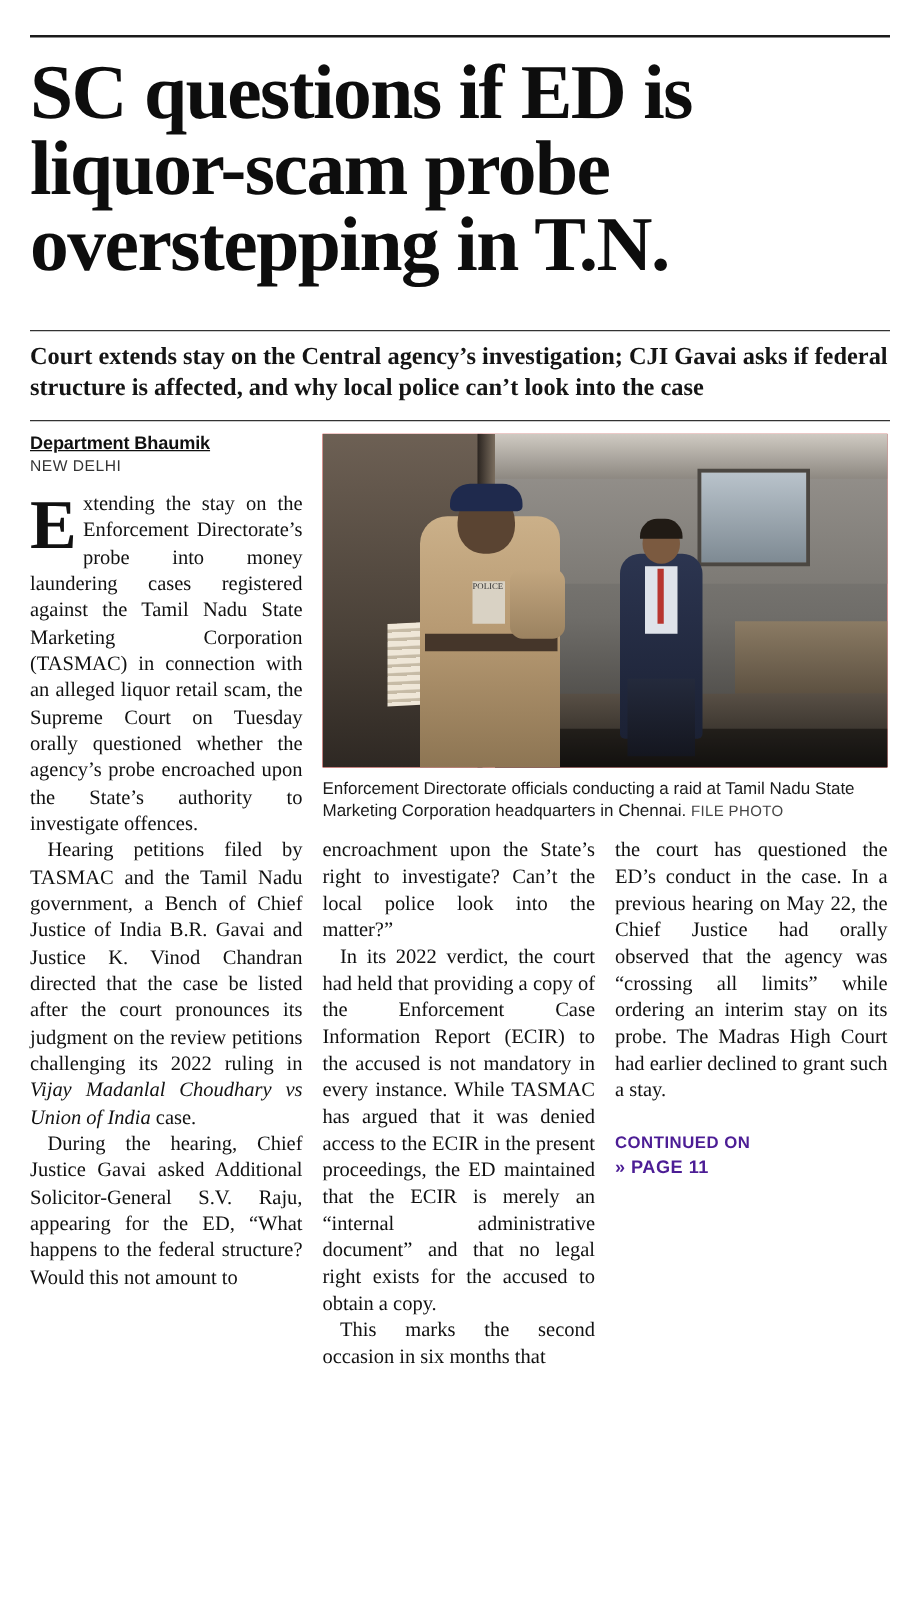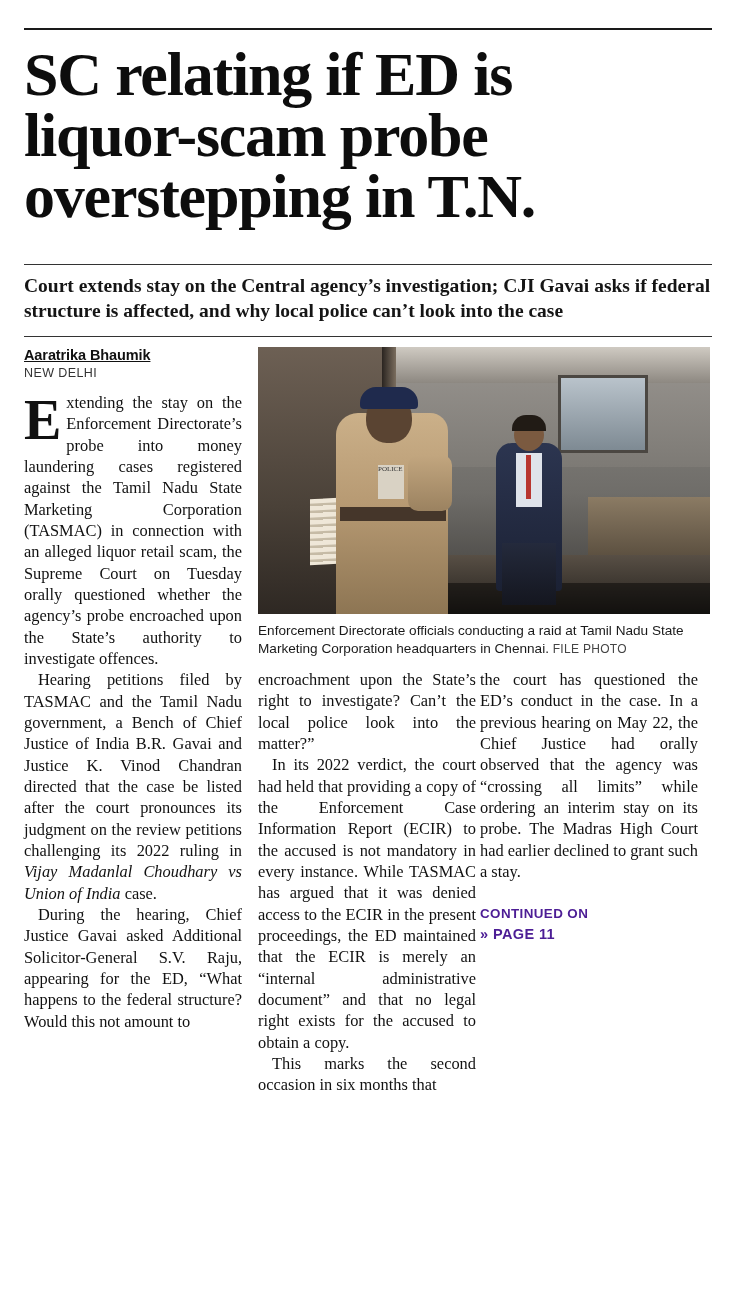--- a/index.html
+++ b/index.html
@@ -204,21 +204,21 @@
     color: #1a1a1a;
     margin: 8px 0 0 0;
   }
   .credit {
     font-size: 12px;
     letter-spacing: 0.3px;
     color: #444;
   }
   .lower-cols {
     display: flex;
-    gap: 4px;
+    gap: 16px;
     margin-top: 12px;
   }
   .continued {
     margin-top: 22px;
     font-family: "Liberation Sans", sans-serif;
     font-weight: bold;
     color: #4c1d95;
     font-size: 13.4px;
     letter-spacing: 0.4px;
     line-height: 1.5;
@@ -229,35 +229,35 @@
   .flex-row { display: flex; gap: 16px; }
 </style>
 </head>
 <body>
 
 <div class="page">
 
   <div class="rule-top"></div>
 
   <h1 class="headline">
-    <span class="headline-line">SC relating if ED is</span>
+    <span class="headline-line">SC questions if ED is</span>
     <span class="headline-line">liquor-scam probe</span>
     <span class="headline-line">overstepping in T.N.</span>
   </h1>
 
   <div class="subhead-wrap">
     <p class="subhead">Court extends stay on the Central agency’s investigation; CJI Gavai asks if federal structure is affected, and why local police can’t look into the case</p>
   </div>
 
   <div class="meta-rule"></div>
 
   <div class="flex-row">
 
     <div class="top-col-left">
-      <div class="byline">Aaratrika Bhaumik</div>
+      <div class="byline">Department Bhaumik</div>
       <div class="dateline">NEW DELHI</div>
 
       <p class="body first dropcap-para">
         <span class="dropcap">E</span><span>xtending the stay on the Enforcement Directorate’s probe into money laundering cases registered against the Tamil Nadu State Marketing Corporation (TASMAC) in connection with an alleged liquor retail scam, the Supreme Court on Tuesday orally questioned whether the agency’s probe encroached upon the State’s authority to investigate offences.</span>
       </p>
       <p class="body"><span>Hearing petitions filed by TASMAC and the Tamil Nadu government, a Bench of Chief Justice of India B.R. Gavai and Justice K. Vinod Chandran directed that the case be listed after the court pronounces its judgment on the review petitions challenging its 2022 ruling in </span><span class="italic">Vijay Madanlal Choudhary vs Union of India</span><span> case.</span></p>
       <p class="body">During the hearing, Chief Justice Gavai asked Additional Solicitor-General S.V. Raju, appearing for the ED, “What happens to the federal structure? Would this not amount to</p>
     </div>
 
     <div class="top-right">

